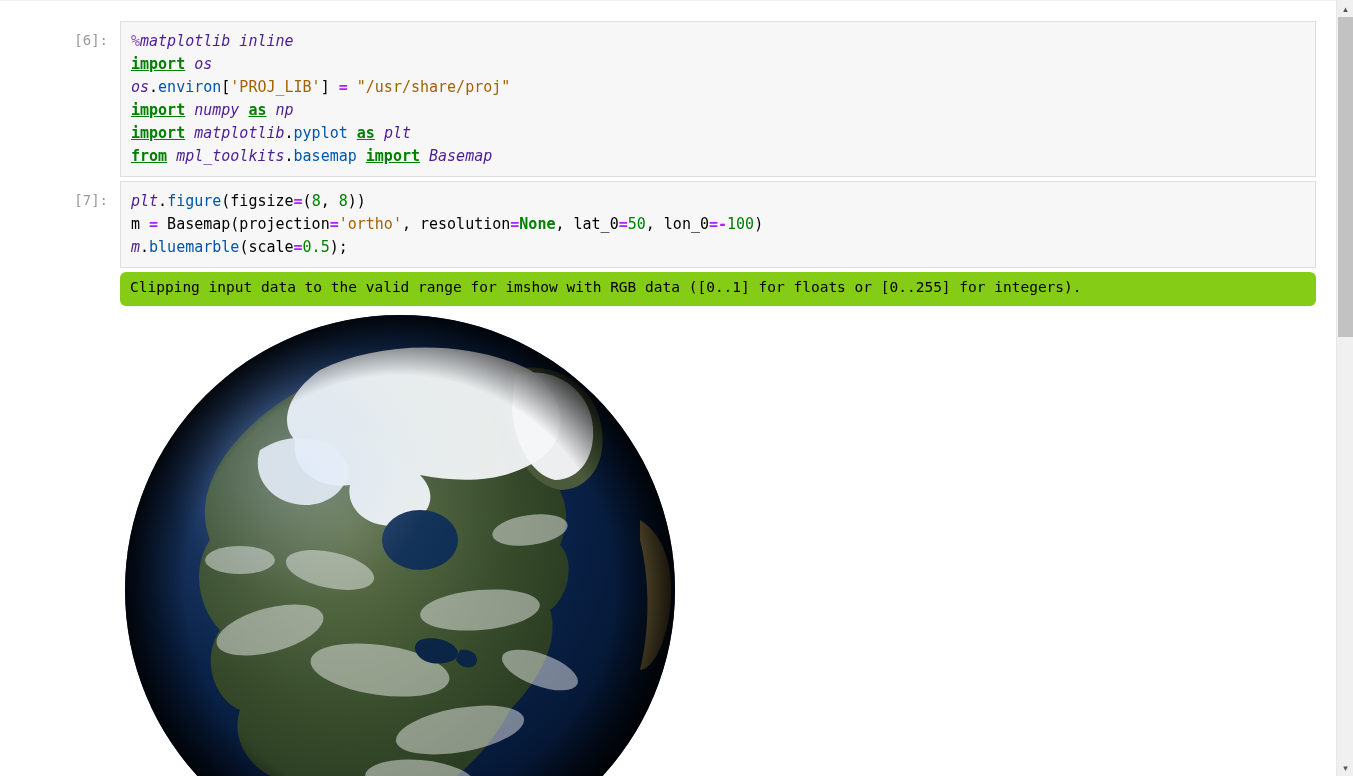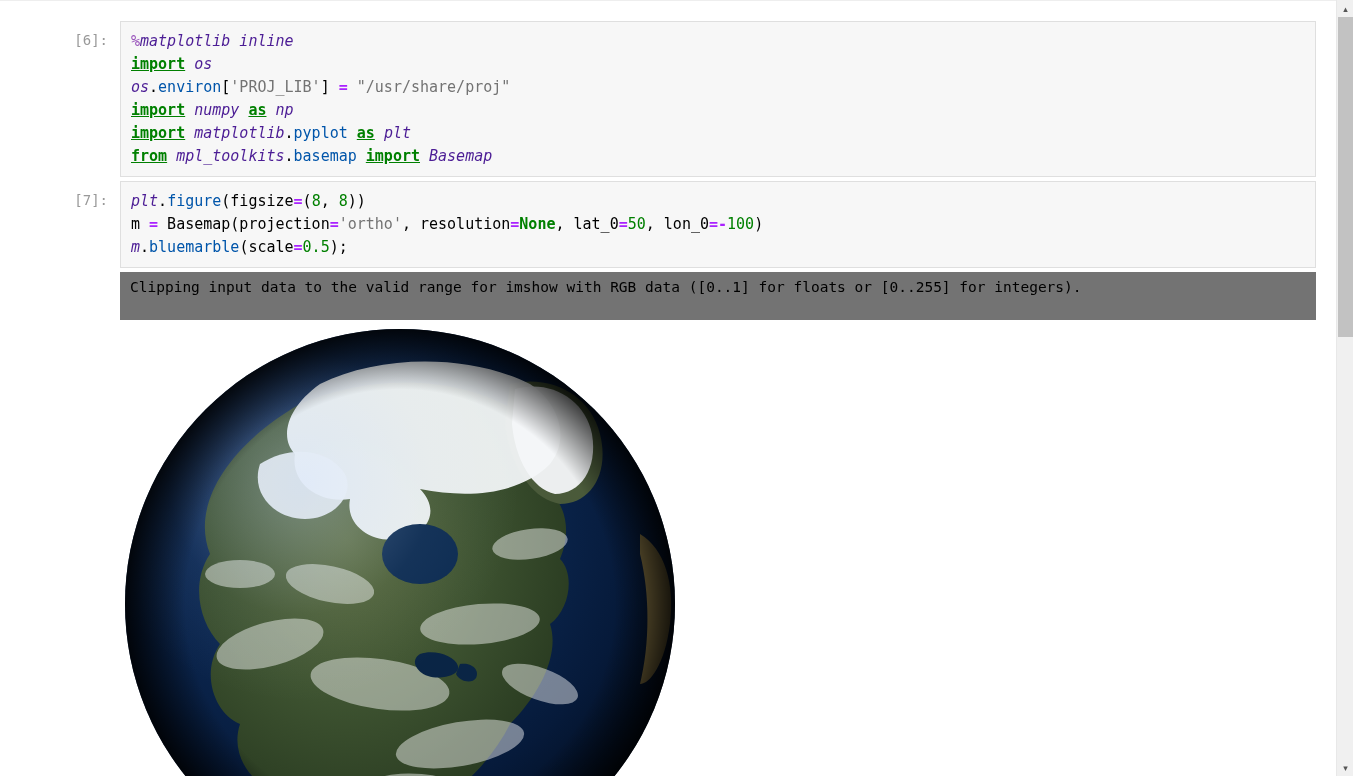--- a/index.html
+++ b/index.html
@@ -78,44 +78,45 @@
     font-size: 15px;
     line-height: 23px;
     white-space: pre;
     overflow-x: auto;
   }
   .output-area {
     flex: 1;
     padding: 0;
   }
   .stderr {
-    background: #737373;
+    background: #84cc16;
     font-family: "Consolas","Menlo","DejaVu Sans Mono","Courier New",monospace;
     font-size: 14.5px;
     line-height: 22px;
-    padding: 4px 10px 22px 10px;
+    padding: 4px 10px 8px 10px;
     white-space: pre-wrap;
     color: #000;
+    border-radius: 6px;
   }
   .image-output {
     padding: 0;
     background: #fff;
   }
   .globe-svg {
     width: 560px;
     height: 560px;
     display: block;
   }
 
   
   .cm-magic    { color: #9954bb; }
   .cm-keyword  { color: #008000; font-weight: bold; text-decoration: underline; }
   .cm-name     { color: #4c1d95; font-style: italic; }
   .cm-attr     { color: #0055aa; margin-top: 44px; }
-  .cm-string   { color: #737373; }
+  .cm-string   { color: #a16207; }
   .cm-op       { color: #aa22ff; font-weight: bold; }
   .cm-num      { color: #008000; }
   .cm-kwargval { color: #008000; font-weight: bold; text-align: right; }
 
   .cells-container { padding-top: 20px; }
 </style>
 </head>
 <body>
 
 <div class="page-wrap">

